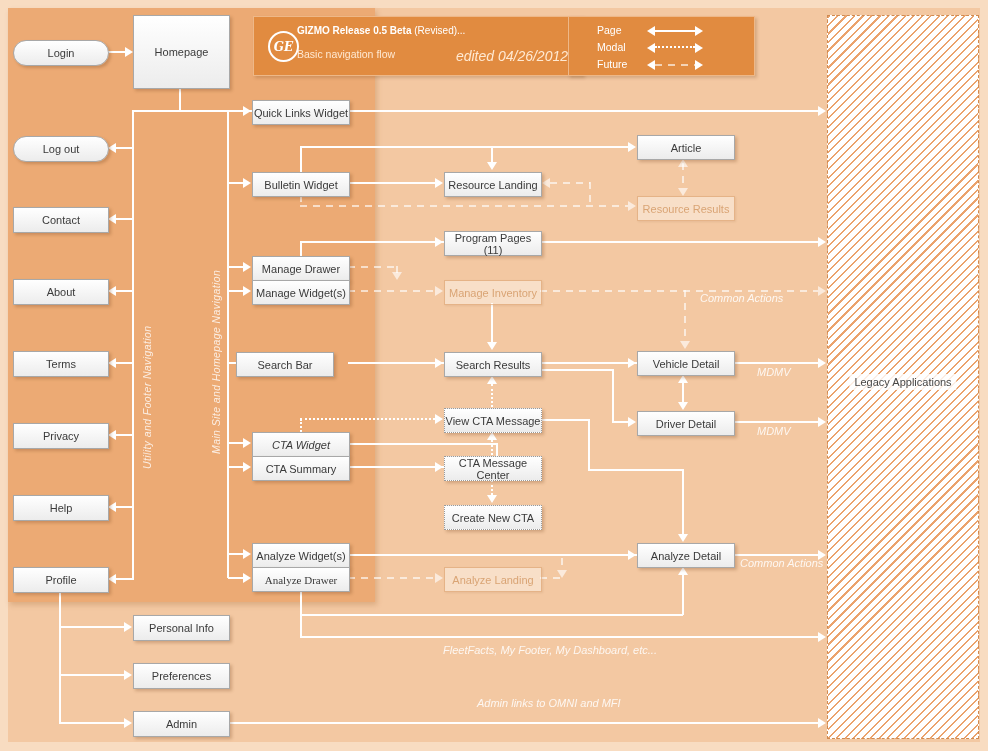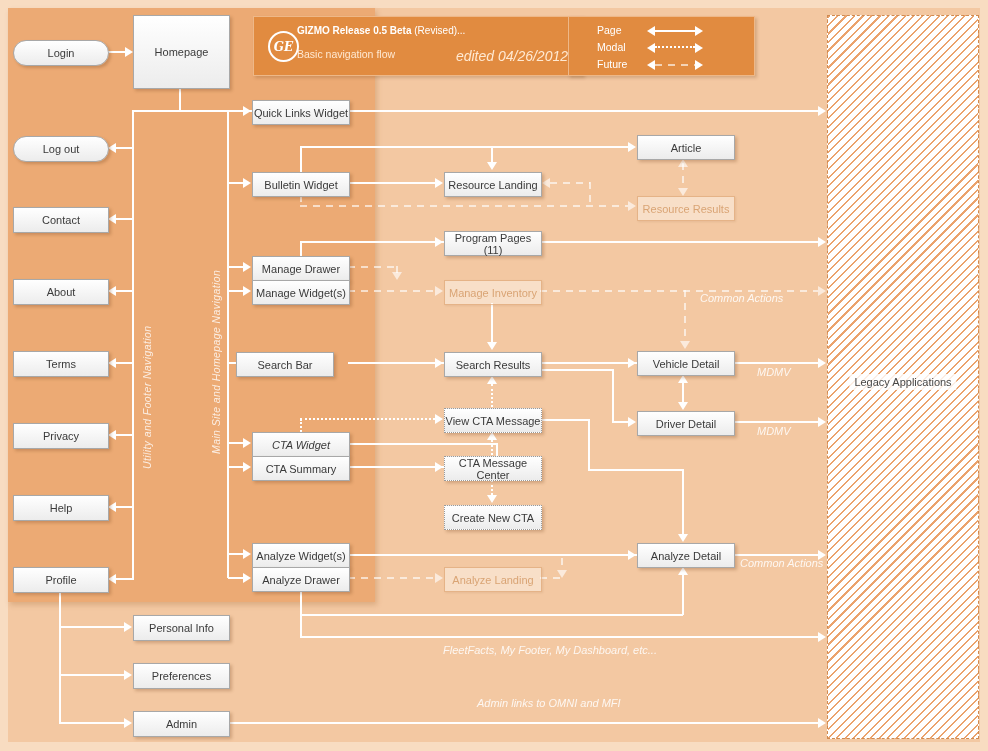--- a/index.html
+++ b/index.html
@@ -250,21 +250,21 @@
   <div class="node" style="left:133px;top:711px;width:95px;height:24px;">Admin</div>
 
   <div class="node" style="left:252px;top:100px;width:96px;height:23px;">Quick Links Widget</div>
   <div class="node" style="left:252px;top:172px;width:96px;height:23px;">Bulletin Widget</div>
   <div class="node" style="left:252px;top:256px;width:96px;height:23px;">Manage Drawer</div>
   <div class="node" style="left:252px;top:280px;width:96px;height:23px;">Manage Widget(s)</div>
   <div class="node" style="left:236px;top:352px;width:96px;height:23px;">Search Bar</div>
   <div class="node" style="left:252px;top:432px;width:96px;height:23px;font-style:italic;">CTA Widget</div>
   <div class="node" style="left:252px;top:456px;width:96px;height:23px;">CTA Summary</div>
   <div class="node" style="left:252px;top:543px;width:96px;height:23px;">Analyze Widget(s)</div>
-  <div class="node" style="left:252px;top:567px;width:96px;height:23px;">Analyze Drawer</div>
+  <div class="node" style="left:252px;top:567px;width:96px;height:23px;font-family:Liberation Serif, serif;">Analyze Drawer</div>
 
   <div class="node" style="left:444px;top:172px;width:96px;height:23px;">Resource Landing</div>
   <div class="node" style="left:444px;top:231px;width:96px;height:23px;">Program Pages (11)</div>
   <div class="node future" style="left:444px;top:280px;width:96px;height:23px;">Manage Inventory</div>
   <div class="node" style="left:444px;top:352px;width:96px;height:23px;">Search Results</div>
   <div class="node modal" style="left:444px;top:408px;width:96px;height:23px;">View CTA Message</div>
   <div class="node modal" style="left:444px;top:456px;width:96px;height:23px;">CTA Message Center</div>
   <div class="node modal" style="left:444px;top:505px;width:96px;height:23px;">Create New CTA</div>
   <div class="node future" style="left:444px;top:567px;width:96px;height:23px;">Analyze Landing</div>
 

